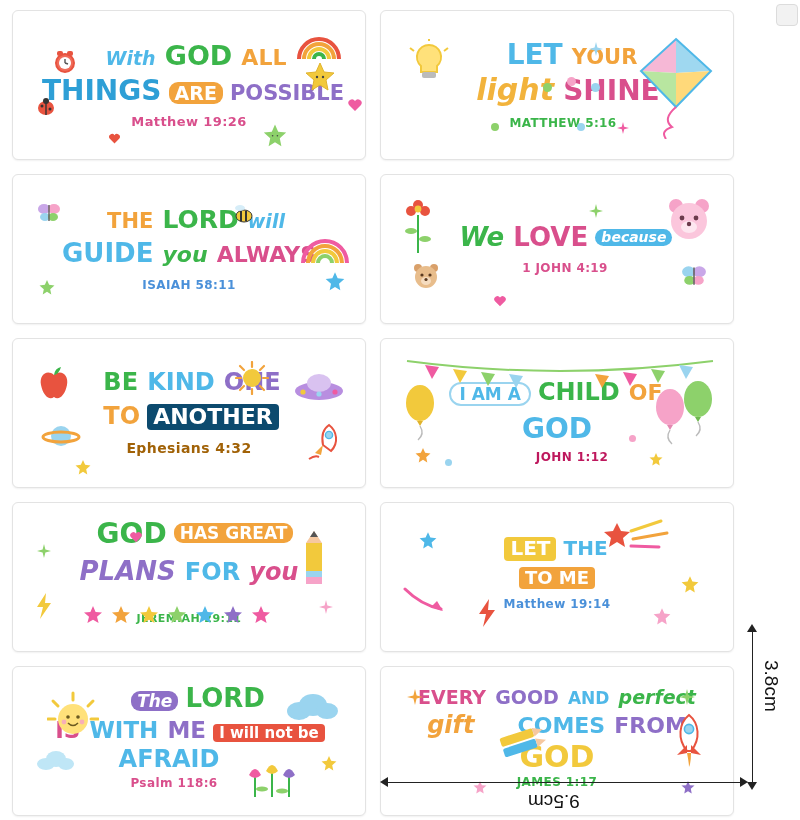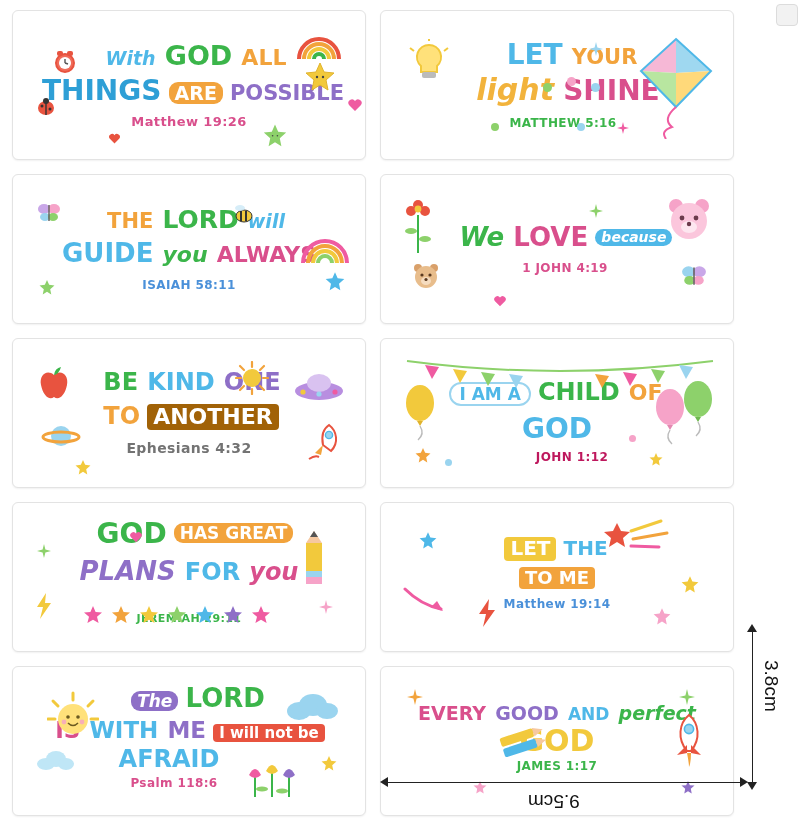--- a/index.html
+++ b/index.html
@@ -400,23 +400,23 @@
           </svg>
       </div>
 
       <div class="line" style="margin-left:6px;">
         <span class="w" style="color:#3bb54a; font-size:24px; font-weight:bold;">BE</span>
         <span class="w" style="color:#4fb8e8; font-size:24px; font-weight:bold;">KIND</span>
         <span class="w" style="color:#8e6fc7; font-size:24px; font-weight:bold;">ONE</span>
       </div>
       <div class="line" style="margin-top:8px; margin-left:2px;">
         <span class="w" style="color:#f2a33c; font-size:24px; font-weight:bold;">TO</span>
-        <span class="hl-y" style="background:#a16207; color:#fff; font-size:22px; font-weight:bold;">ANOTHER</span>
-      </div>
-      <div class="ref" style="color:#737373; font-size:14px; margin-top:10px;">Ephesians 4:32</div>
+        <span class="hl-y" style="background:#0c4a6e; color:#fff; font-size:22px; font-weight:bold;">ANOTHER</span>
+      </div>
+      <div class="ref" style="color:#a16207; font-size:14px; margin-top:10px;">Ephesians 4:32</div>
     </div>
   </div>
 
   <div class="card" style="left:380px; top:338px; width:352px; height:148px;">
     <div class="card-inner">
 
       <svg class="deco" style="left:24px; top:16px;" width="310" height="34" viewBox="0 0 310 34">
         <path d="M2 6 Q155 26 308 6" fill="none" stroke="#8dd16b" stroke-width="2"></path>
         <polygon points="20,10 34,12 27,24" fill="#ef5ba1"></polygon>
         <polygon points="48,14 62,16 55,28" fill="#f2c93c"></polygon>
@@ -687,20 +687,25 @@
             <polygon points="15,2 19,11 29,12 21,19 23,29 15,24 7,29 9,19 1,12 11,11" fill="#f6a3c8"></polygon>
           </svg>
       </div>
 
       <div class="line" style="margin-top:-6px;">
         <span class="w" style="color:#d94f8c; font-size:19px; font-weight:bold;">EVERY</span>
         <span class="w" style="color:#8e6fc7; font-size:19px; font-weight:bold;">GOOD</span>
         <span class="w" style="color:#4fb8e8; font-size:17px; font-weight:bold;">AND</span>
         <span class="w" style="color:#3bb54a; font-size:19px; font-weight:bold; font-style:italic;">perfect</span>
       </div>
+      <div class="line" style="margin-top:6px;">
+        <span class="w" style="color:#f2a33c; font-size:24px; font-weight:bold; font-style:italic;">gift</span>
+        <span class="w" style="color:#4fb8e8; font-size:22px; font-weight:bold; margin-left:34px;">COMES</span>
+        <span class="w" style="color:#8e6fc7; font-size:22px; font-weight:bold;">FROM</span>
+      </div>
       <div class="line" style="margin-top:2px;">
         <span class="w" style="color:#f2c93c; font-size:30px; font-weight:bold;">GOD</span>
       </div>
       <div class="ref" style="color:#3bb54a; font-size:12px; margin-top:2px;">JAMES 1:17</div>
     </div>
   </div>
 
   <div class="dim-line-v" style="left:752px; top:630px; height:156px;"></div>
   <div class="arrow-up" style="left:747px; top:624px;"></div>
   <div class="arrow-down" style="left:747px; top:782px;"></div>

